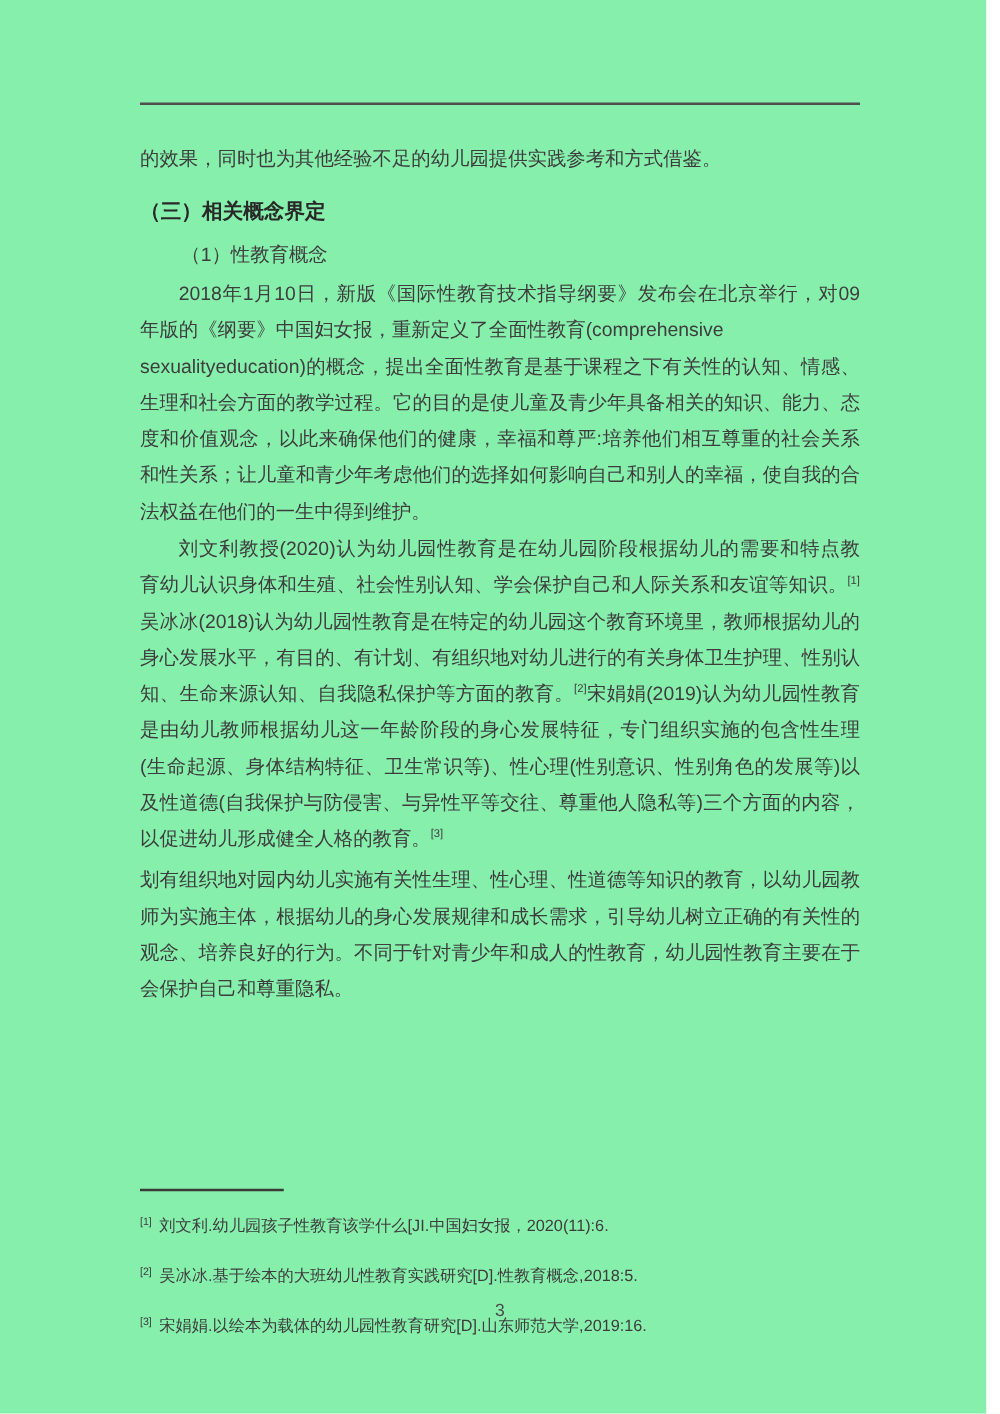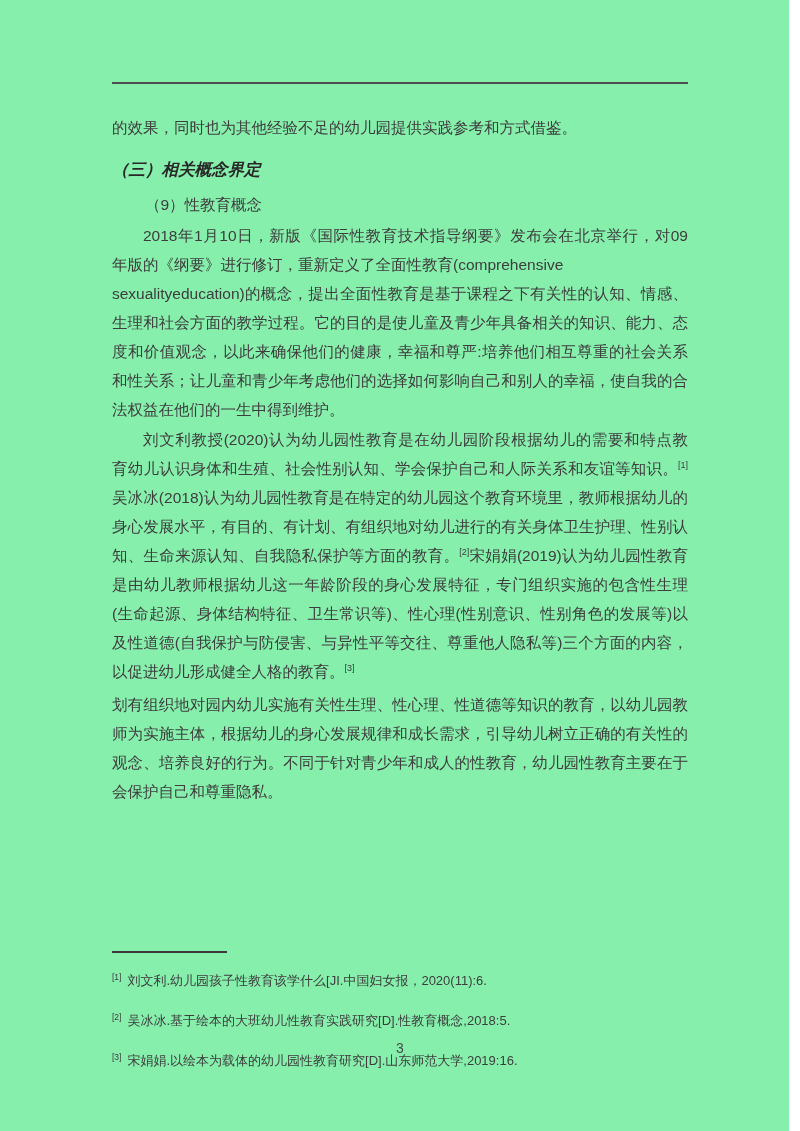--- a/index.html
+++ b/index.html
@@ -14,21 +14,21 @@
   }
   .content {
     position:absolute; top:113px; left:112px; width:576px;
     font-size:15.5px; line-height:29px;
   }
   .line { white-space:nowrap; }
   .j { text-align:justify; text-align-last:justify; }
   .ind { padding-left:31px; }
   .heading {
     font-size:16.5px; font-weight:bold; color:#282828;
-    line-height:29px; margin-top:13px;font-style:italic;
+    line-height:29px; margin-top:13px;
   }
   .subtitle { padding-left:33px; margin-top:6px; }
   .subtitle2 { padding-left:33px; margin-top:2px; }
   .para1 { margin-top:2px; }
   .para2 { margin-top:1px; }
   .para3 { margin-top:4px; }
   sup.ref { font-size:9px; vertical-align:super; line-height:0; }
   .footnotes {
     position:absolute; top:951px; left:112px; width:576px;
     font-size:13px; line-height:24px; color:#3d3d3d;
@@ -52,26 +52,26 @@
 
     <div class="line">
       <span>的效果，同时也为其他经验不足的幼儿园提供实践参考和方式借鉴。</span>
     </div>
 
     <div class="heading line">
       <span>（三）相关概念界定</span>
     </div>
 
     <div class="line subtitle">
-      <span>（9）性教育概念</span>
+      <span>（1）性教育概念</span>
     </div>
 
     <div class="para1">
       <div class="line j ind"><span>2018年1月10日，新版《国际性教育技术指导纲要》发布会在北京举行，对09</span></div>
-      <div class="line"><span>年版的《纲要》进行修订，重新定义了全面性教育(comprehensive</span></div>
+      <div class="line"><span>年版的《纲要》中国妇女报，重新定义了全面性教育(comprehensive</span></div>
       <div class="line j"><span>sexualityeducation)的概念，提出全面性教育是基于课程之下有关性的认知、情感、</span></div>
       <div class="line j"><span>生理和社会方面的教学过程。它的目的是使儿童及青少年具备相关的知识、能力、态</span></div>
       <div class="line j"><span>度和价值观念，以此来确保他们的健康，幸福和尊严:培养他们相互尊重的社会关系</span></div>
       <div class="line j"><span>和性关系；让儿童和青少年考虑他们的选择如何影响自己和别人的幸福，使自我的合</span></div>
       <div class="line"><span>法权益在他们的一生中得到维护。</span></div>
     </div>
 
 
     <div class="para2">
       <div class="line j ind"><span>刘文利教授(2020)认为幼儿园性教育是在幼儿园阶段根据幼儿的需要和特点教</span></div>

